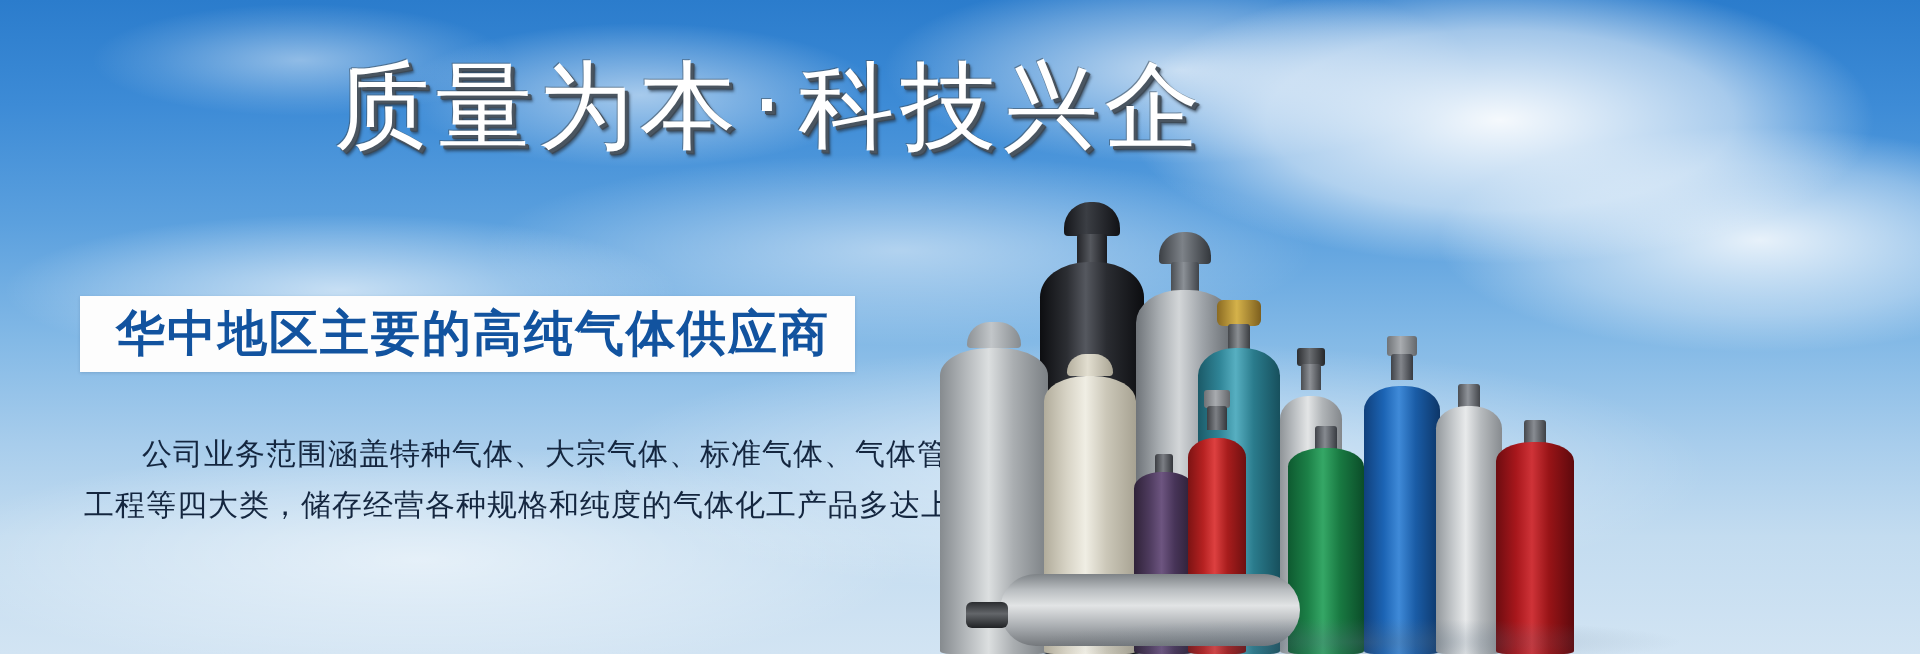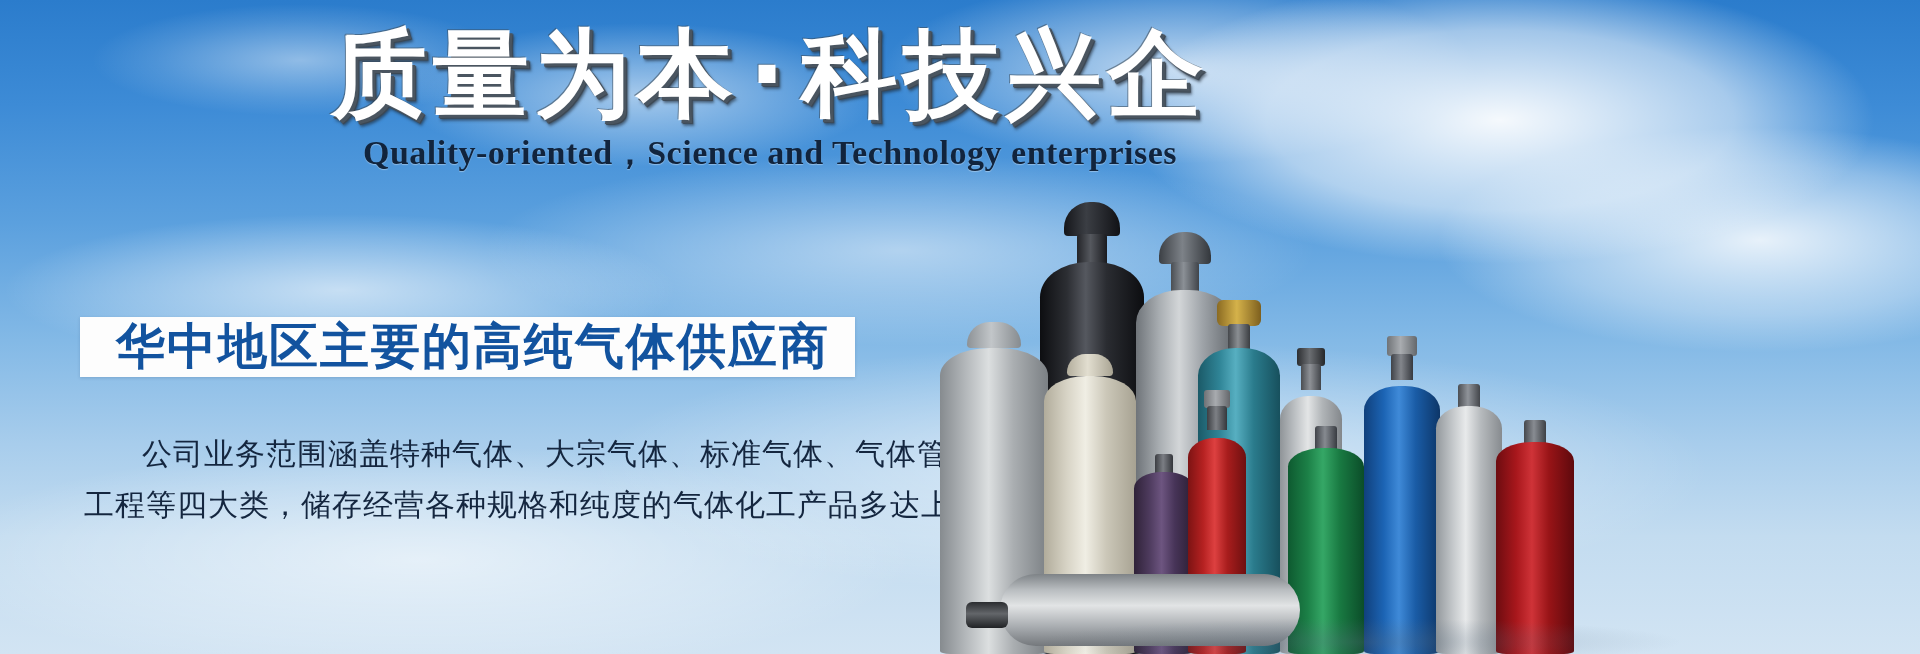--- a/index.html
+++ b/index.html
@@ -22,48 +22,49 @@
       radial-gradient(ellipse 600px 140px at 420px 560px, rgba(255,255,255,.55) 0%, rgba(255,255,255,.18) 58%, rgba(255,255,255,0) 82%),
       linear-gradient(180deg,#2b7ccc 0%, #3d8bd6 16%, #5ba0de 34%, #83b9e6 52%, #a8cdec 68%, #c3dcf0 82%, #d2e4f3 100%);
   }
 
   
   #headline-block{
     position:absolute;left:0;top:14px;width:1540px;text-align:center;
   }
   .headline{
     font-family:"DejaVu Sans","Liberation Sans", sans-serif;
-    font-weight:700;
+    font-weight:400;
     font-size:96px;
     line-height:120px;
     color:#ffffff;
     letter-spacing:6px;
     white-space:nowrap;
     text-shadow:
        3px 3px 0 #4a5560,
        4px 4px 1px #3c4752,
        5px 6px 3px rgba(25,35,45,.55),
       -1px -1px 0 rgba(60,72,84,.55);
+    margin-top: 32px;
   }
   .headline .dot{ padding:0 10px; }
 
   .subtitle{
     font-family:"Liberation Serif","DejaVu Serif", serif;
     font-weight:700;
     font-size:34px;
     line-height:38px;
     color:#11243d;
     white-space:nowrap;
     letter-spacing:.5px;
     text-shadow:0 1px 1px rgba(255,255,255,.35);
   }
 
   
   #highlight-box{
-    position:absolute;left:80px;top:317px;width:775px;height:60px;
+    position:absolute;left:80px;top:296px;width:775px;height:76px;
     background:#fdfdfd;
     box-shadow:0 1px 3px rgba(20,50,90,.18);
     display:flex;align-items:center;
   }
   #highlight-text{
     font-family:"DejaVu Sans","Liberation Sans", sans-serif;
     font-weight:700;
     font-size:49px;
     line-height:56px;
     letter-spacing:2px;
@@ -112,21 +113,20 @@
 </style>
 </head>
 <body>
 
 <div id="banner">
 
   <div id="headline-block">
     <div class="headline">
       <span>质量为本</span><span class="dot">·</span><span>科技兴企</span>
     </div>
-    <div class="subtitle">Quality-oriented，Science and Technology enterprises</div>
   </div>
 
   <div id="highlight-box">
     <div id="highlight-text">华中地区主要的高纯气体供应商</div>
   </div>
 
   <div id="paragraph">
     <div class="pline">公司业务范围涵盖特种气体、大宗气体、标准气体、气体管道</div>
     <div class="pline">工程等四大类，储存经营各种规格和纯度的气体化工产品多达上百</div>
   </div>

